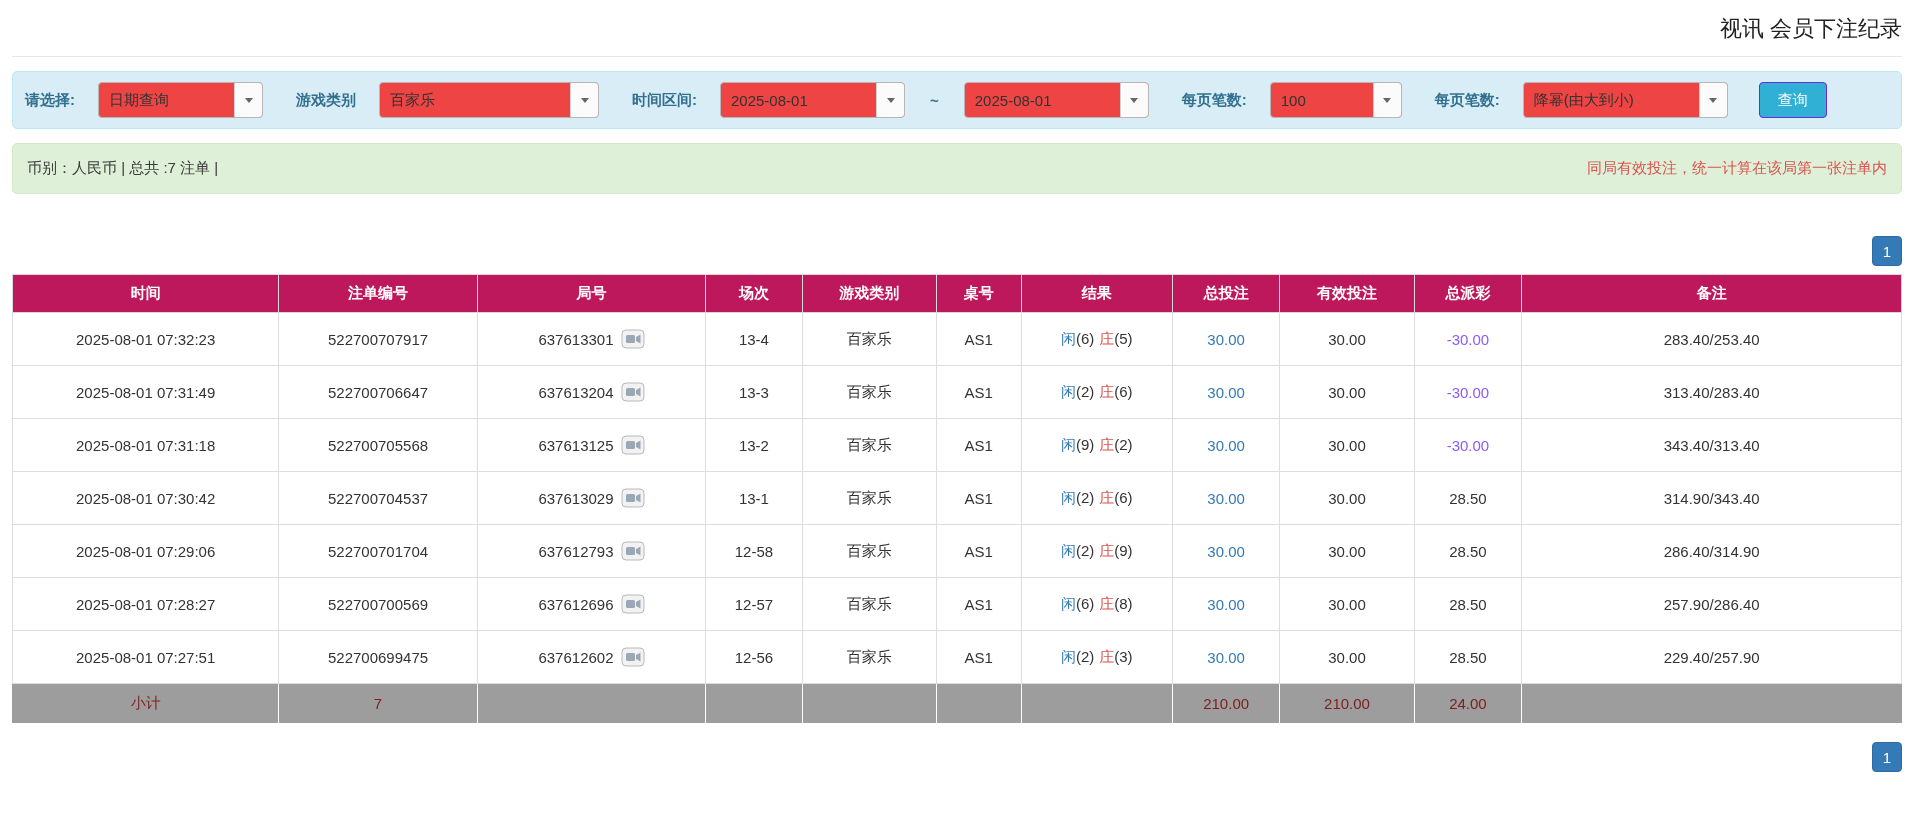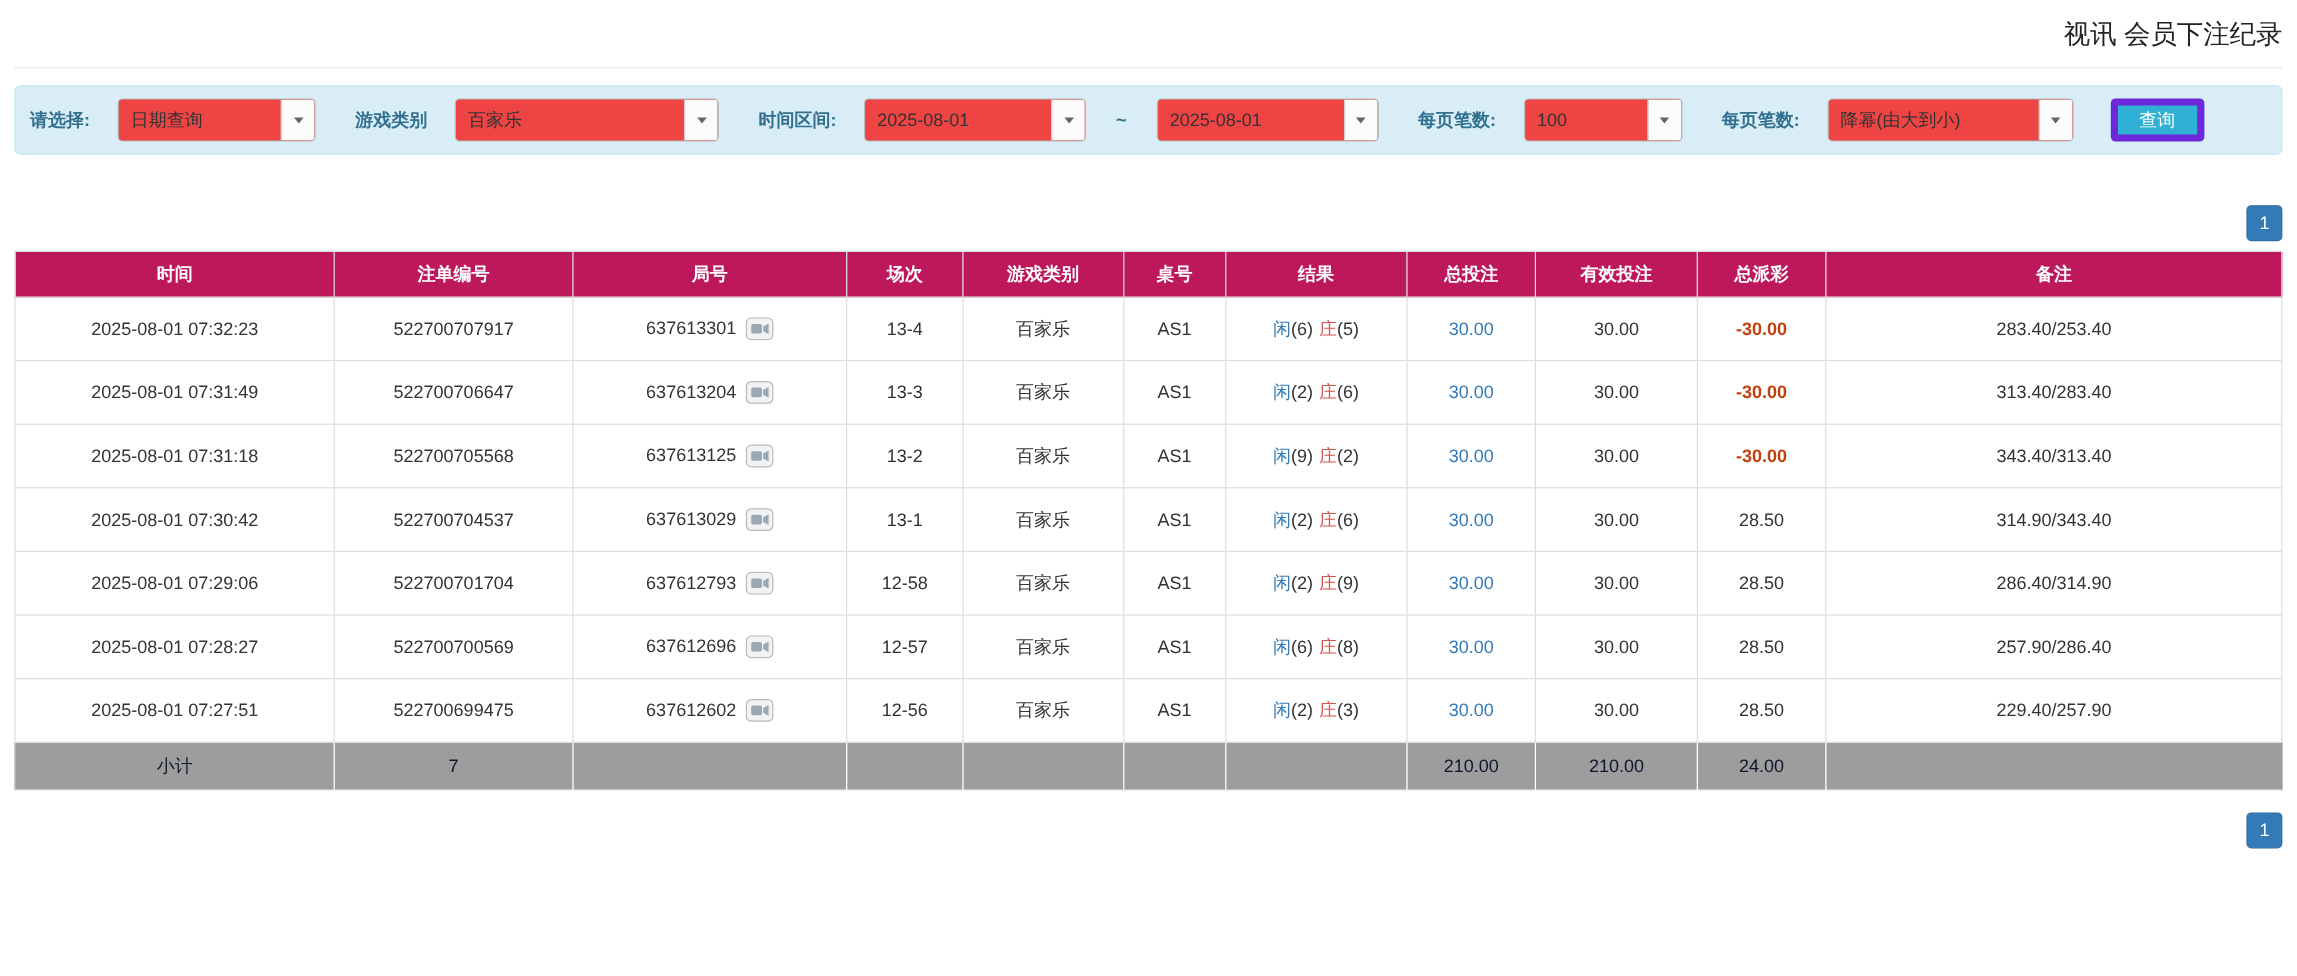--- a/index.html
+++ b/index.html
@@ -25,21 +25,21 @@
     border: 1px solid #b7b7b7; border-radius: 4px; overflow: hidden; cursor: pointer;
   }
   .combo-text { flex: 1; display: flex; align-items: center; padding: 0 10px; color: #333; white-space: nowrap; }
   .combo-arrow {
     width: 28px; border-left: 1px solid #cfcfcf; background: #fbfbfb;
     display: flex; align-items: center; justify-content: center;
   }
   .caret { width: 0; height: 0; border-left: 4px solid transparent; border-right: 4px solid transparent; border-top: 5px solid #666; }
   .range-sep { color: #31708f; font-weight: bold; padding: 0 2px; }
   .search-button {
-    background: #31b0d5; border: 6px solid #6d28d9; color: #fff; height: 36px;
+    background: #31b0d5; border: 1px solid #6d28d9; color: #fff; height: 36px;
     padding: 0 18px; border-radius: 4px; font-size: 15px; cursor: pointer; margin-left: 8px;
     font-family: inherit;
   }
 
   
   .summary-bar {
     background: #dff0d8; border: 1px solid #d6e9c6; border-radius: 5px;
     margin-top: 14px; padding: 15px 14px; display: flex; justify-content: space-between; align-items: center;
   }
   .summary-left { color: #3a3a3a; }
@@ -65,23 +65,23 @@
     border: 1px solid #ddd; text-align: center; padding: 16px 4px; font-size: 15px;
     background: #fff; color: #333;
   }
   .round-cell span.round-no { vertical-align: middle; }
   .replay-btn {
     display: inline-block; vertical-align: middle; margin-left: 7px; cursor: pointer; line-height: 0;
   }
   .player { color: #337ab7; }
   .banker { color: #d9534f; margin-left: 5px; }
   .bet-link { color: #337ab7; text-decoration: none; cursor: pointer; }
-  td.payout.neg { color: #c2410c; font-weight: bold; }
+  td.payout.neg { color: #8b5cf6; }
   tr.total-row td {
-    background: #9d9d9d; color: #0f172a; border: 1px solid #fff; padding: 10px 4px; font-size: 15px;
+    background: #9d9d9d; color: #7f1d1d; border: 1px solid #fff; padding: 10px 4px; font-size: 15px;
   }
   tr.total-row td:first-child { border-left-color: #9d9d9d; }
   tr.total-row td:last-child { border-right-color: #9d9d9d; }
 </style>
 </head>
 <body>
 
 <div class="container">
 
   <div class="page-title">视讯 会员下注纪录</div>
@@ -131,20 +131,24 @@
     <div class="combo" style="width:205px">
       <span class="combo-text">降幂(由大到小)</span>
       <span class="combo-arrow">
           <i class="caret"></i>
         </span>
     </div>
 
     <button class="search-button">查询</button>
   </div>
 
+  <div class="summary-bar">
+    <span class="summary-left">币别：人民币 | 总共 :7 注单 |</span>
+    <span class="summary-right">同局有效投注，统一计算在该局第一张注单内</span>
+  </div>
 
   <div class="pagination-row pagination-top">
     <button class="page-button">1</button>
   </div>
 
   <table class="records">
     <colgroup>
       <col style="width:14.1%">
         <col style="width:10.5%">
         <col style="width:12.1%">

